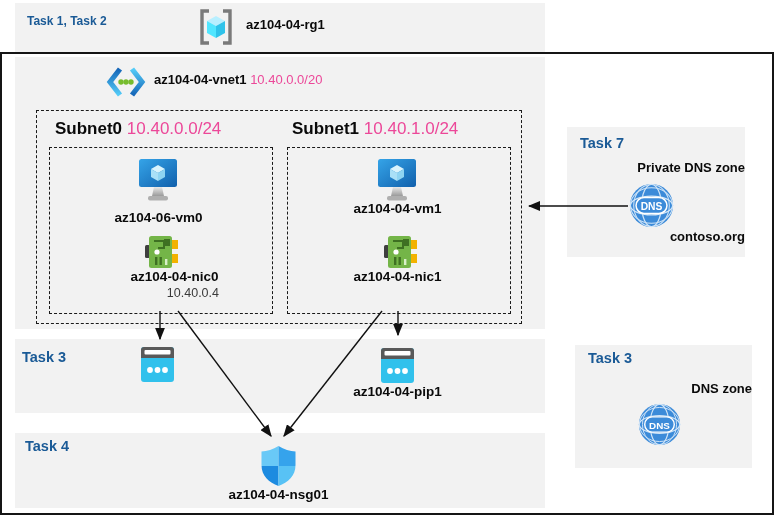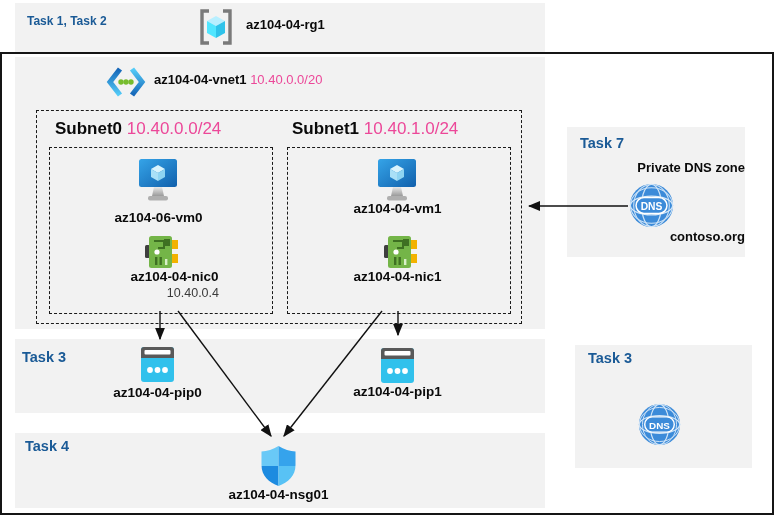--- a/index.html
+++ b/index.html
@@ -131,21 +131,20 @@
 
   <span class="task-label" style="left:22px;top:349px;">Task 3</span>
   <svg class="icon" style="left:141px;top:347px;" width="33" height="35" viewBox="0 0 33 35">
     <rect x="0" y="0" width="33" height="35" rx="3" fill="#31C1EC"></rect>
     <path d="M0,3 a3,3 0 0 1 3,-3 h27 a3,3 0 0 1 3,3 v8 h-33 z" fill="#595959"></path>
     <rect x="3.5" y="3" width="26" height="4.5" rx="1" fill="#fff"></rect>
     <circle cx="9" cy="23" r="2.9" fill="#fff"></circle>
     <circle cx="16.5" cy="23" r="2.9" fill="#fff"></circle>
     <circle cx="24" cy="23" r="2.9" fill="#fff"></circle>
   </svg>
-  <span class="bold-label" style="left:97px;top:385px;width:121px;">az104-04-pip0</span>
 
   <svg class="icon" style="left:381px;top:348px;" width="33" height="35" viewBox="0 0 33 35">
     <rect x="0" y="0" width="33" height="35" rx="3" fill="#31C1EC"></rect>
     <path d="M0,3 a3,3 0 0 1 3,-3 h27 a3,3 0 0 1 3,3 v8 h-33 z" fill="#595959"></path>
     <rect x="3.5" y="3" width="26" height="4.5" rx="1" fill="#fff"></rect>
     <circle cx="9" cy="23" r="2.9" fill="#fff"></circle>
     <circle cx="16.5" cy="23" r="2.9" fill="#fff"></circle>
     <circle cx="24" cy="23" r="2.9" fill="#fff"></circle>
   </svg>
   <span class="bold-label" style="left:337px;top:384px;width:121px;">az104-04-pip1</span>
@@ -173,20 +172,21 @@
     <ellipse cx="24" cy="24" rx="10.5" ry="22.5" fill="none" stroke="#cfe4f7" stroke-width="1.3"></ellipse>
     <ellipse cx="24" cy="24" rx="19" ry="22.5" fill="none" stroke="#cfe4f7" stroke-width="1.1"></ellipse>
     <ellipse cx="24" cy="24" rx="22.5" ry="10" fill="none" stroke="#cfe4f7" stroke-width="1.3"></ellipse>
     <ellipse cx="24" cy="24" rx="22.5" ry="19" fill="none" stroke="#cfe4f7" stroke-width="1.1"></ellipse>
     <rect x="7.5" y="15.5" width="33" height="17" rx="8.5" fill="#3C8BD9" stroke="#fff" stroke-width="1.6"></rect>
     <text x="24" y="28.5" text-anchor="middle" font-size="11" font-weight="bold" fill="#fff" font-family="Liberation Sans, sans-serif">DNS</text>
   </svg>
   <span class="big-label center" style="left:567px;top:229px;width:178px;">contoso.org</span>
 
   <span class="task-label" style="left:588px;top:350px;">Task 3</span>
+  <span class="big-label center" style="left:575px;top:381px;width:177px;">DNS zone</span>
   <svg class="icon" style="left:638px;top:403px;" width="43" height="43" viewBox="0 0 48 48">
     <circle cx="24" cy="24" r="23" fill="#3C8BD9"></circle>
     <ellipse cx="24" cy="24" rx="10.5" ry="22.5" fill="none" stroke="#cfe4f7" stroke-width="1.3"></ellipse>
     <ellipse cx="24" cy="24" rx="19" ry="22.5" fill="none" stroke="#cfe4f7" stroke-width="1.1"></ellipse>
     <ellipse cx="24" cy="24" rx="22.5" ry="10" fill="none" stroke="#cfe4f7" stroke-width="1.3"></ellipse>
     <ellipse cx="24" cy="24" rx="22.5" ry="19" fill="none" stroke="#cfe4f7" stroke-width="1.1"></ellipse>
     <rect x="7.5" y="15.5" width="33" height="17" rx="8.5" fill="#3C8BD9" stroke="#fff" stroke-width="1.6"></rect>
     <text x="24" y="28.5" text-anchor="middle" font-size="11" font-weight="bold" fill="#fff" font-family="Liberation Sans, sans-serif">DNS</text>
   </svg>
 

